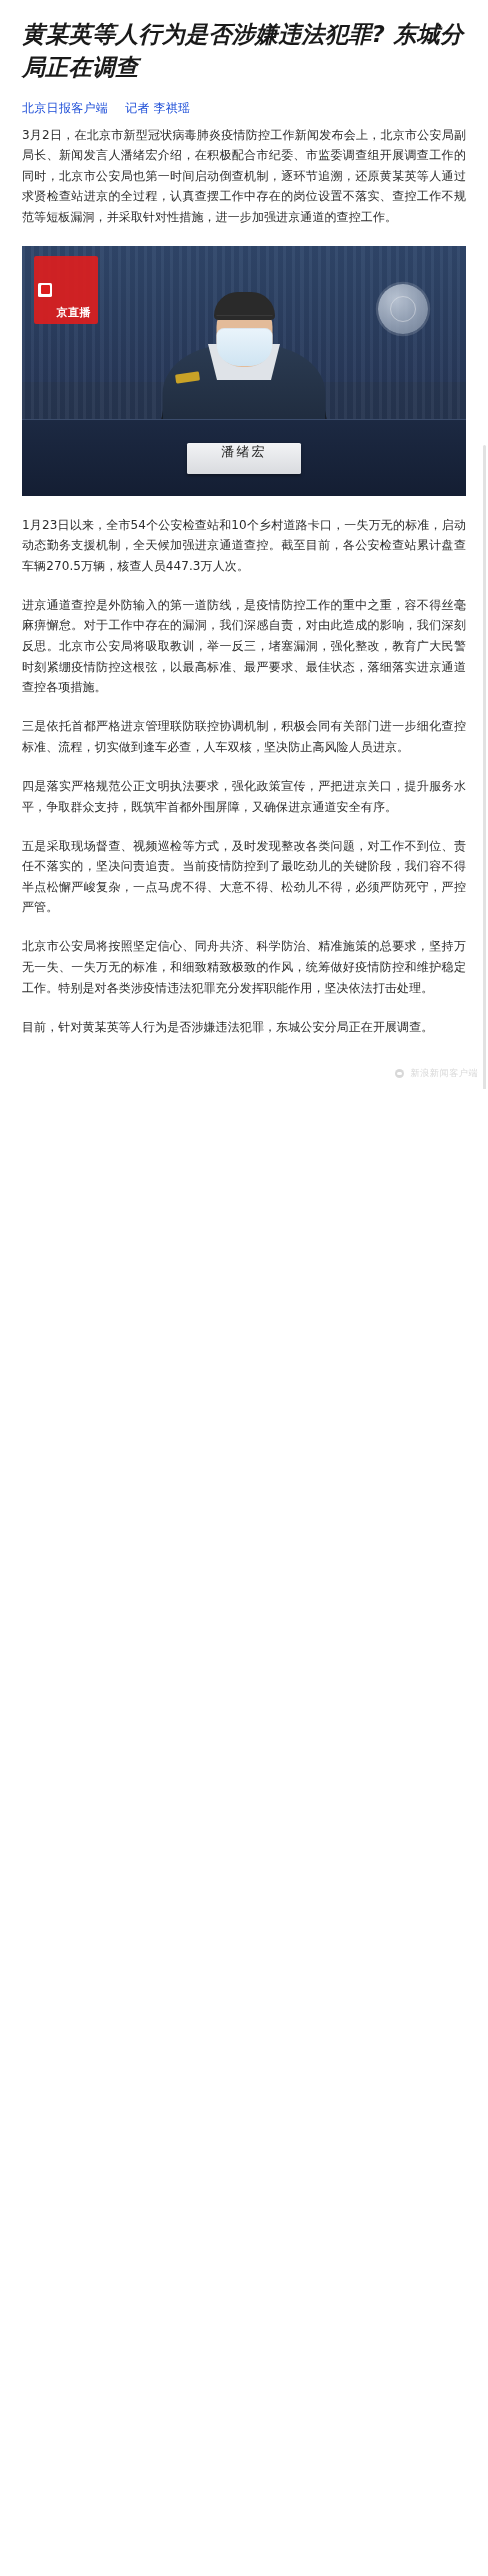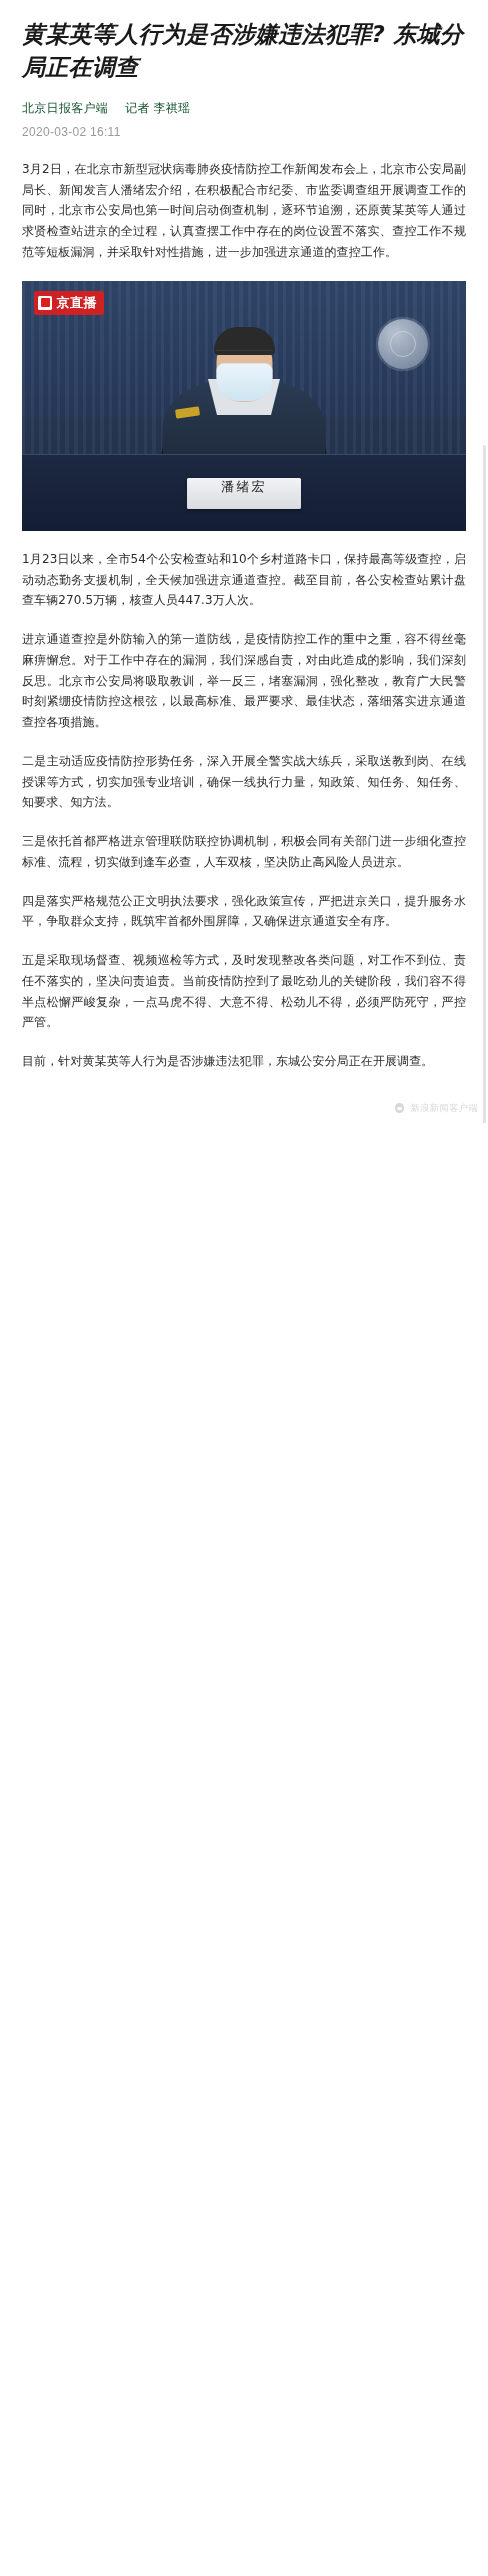--- a/index.html
+++ b/index.html
@@ -23,21 +23,21 @@
     font-size: 23px;
     line-height: 1.42;
     font-weight: bold;
     color: #1a1a1a;
     letter-spacing: 0.3px;
     margin: 0 0 16.3px 0;
     font-style: italic;
   }
   .byline {
     font-size: 12px;
-    color: #14532d;
+    color: #1d4ed8;
     margin: 0 0 7.6px 0;
     letter-spacing: 0.3px;
   }
   .byline .sep {
     display: inline-block;
     width: 9.8px;
   }
   .timestamp {
     font-size: 12px;
     color: #9a9a9a;
@@ -96,23 +96,24 @@
   .photo .logo-badge .mark::before {
     content: "";
     position: absolute;
     left: 2.7px; top: 2.7px;
     width: 8.7px; height: 8.7px;
     background: #dc1e1e;
     border-radius: 1.1px;
   }
   .photo .logo-badge .txt {
     color: #ffffff;
-    font-size: 13px;
+    font-size: 11px;
     font-weight: bold;
     letter-spacing: 0.5px;
+    margin-top: 46px;
   }
   .photo .emblem {
     position: absolute;
     right: 38px; top: 38px;
     width: 50px; height: 50px;
     border-radius: 50%;
     background: radial-gradient(circle at 35% 30%, #cfd8e4 0%, #9aa7ba 60%, #7c8a9e 100%);
     box-shadow: 0 0 0 2.2px rgba(255,255,255,0.18);
     opacity: 0.85;
   }
@@ -291,21 +292,20 @@
 
   <h1 class="headline">黄某英等人行为是否涉嫌违法犯罪? 东城分局正在调查</h1>
 
   <div class="byline">
     <span>北京日报客户端</span>
     <span class="sep"></span>
     <span>记者</span>
     <span>李祺瑶</span>
   </div>
 
-  <div class="timestamp">2020-03-02 16:11</div>
 
   <div class="article">
 
     <p>3月2日，在北京市新型冠状病毒肺炎疫情防控工作新闻发布会上，北京市公安局副局长、新闻发言人潘绪宏介绍，在积极配合市纪委、市监委调查组开展调查工作的同时，北京市公安局也第一时间启动倒查机制，逐环节追溯，还原黄某英等人通过求贤检查站进京的全过程，认真查摆工作中存在的岗位设置不落实、查控工作不规范等短板漏洞，并采取针对性措施，进一步加强进京通道的查控工作。</p>
 
     <div class="figure">
       <div class="photo">
         <div class="backdrop"></div>
         <div class="curtain"></div>
 
@@ -331,26 +331,26 @@
         </div>
 
         <div class="table"></div>
 
         <div class="nameplate">
           <span>潘绪宏</span>
         </div>
       </div>
     </div>
 
-    <p>1月23日以来，全市54个公安检查站和10个乡村道路卡口，保持最高等级查控，启动动态勤务支援机制，全天候加强进京通道查控。截至目前，各公安检查站累计盘查车辆270.5万辆，核查人员447.3万人次。</p>
+    <p>1月23日以来，全市54个公安检查站和10个乡村道路卡口，一失万无的标准，启动动态勤务支援机制，全天候加强进京通道查控。截至目前，各公安检查站累计盘查车辆270.5万辆，核查人员447.3万人次。</p>
     <p>进京通道查控是外防输入的第一道防线，是疫情防控工作的重中之重，容不得丝毫麻痹懈怠。对于工作中存在的漏洞，我们深感自责，对由此造成的影响，我们深刻反思。北京市公安局将吸取教训，举一反三，堵塞漏洞，强化整改，教育广大民警时刻紧绷疫情防控这根弦，以最高标准、最严要求、最佳状态，落细落实进京通道查控各项措施。</p>
-    <p>二是主动适应疫情防控形势任务，深入开展全警实战大练兵，采取送教到岗、在线授课等方式，切实加强专业培训，确保一线执行力量，知政策、知任务、知任务、知要求、知方法。</p>
     <p>三是依托首都严格进京管理联防联控协调机制，积极会同有关部门进一步细化查控标准、流程，切实做到逢车必查，人车双核，坚决防止高风险人员进京。</p>
     <p>四是落实严格规范公正文明执法要求，强化政策宣传，严把进京关口，提升服务水平，争取群众支持，既筑牢首都外围屏障，又确保进京通道安全有序。</p>
     <p>五是采取现场督查、视频巡检等方式，及时发现整改各类问题，对工作不到位、责任不落实的，坚决问责追责。当前疫情防控到了最吃劲儿的关键阶段，我们容不得半点松懈严峻复杂，一点马虎不得、大意不得、松劲儿不得，必须严防死守，严控严管。</p>
+    <p>北京市公安局将按照坚定信心、同舟共济、科学防治、精准施策的总要求，坚持万无一失、一失万无的标准，和细致精致极致的作风，统筹做好疫情防控和维护稳定工作。特别是对各类涉疫情违法犯罪充分发挥职能作用，坚决依法打击处理。</p>
     <p>目前，针对黄某英等人行为是否涉嫌违法犯罪，东城公安分局正在开展调查。</p>
   </div>
 
   <div class="scroll-hint"></div>
 
   <div class="watermark">
     <span class="wb-icon"></span>
     <span class="wb-text">新浪新闻客户端</span>
   </div>
 </div>

